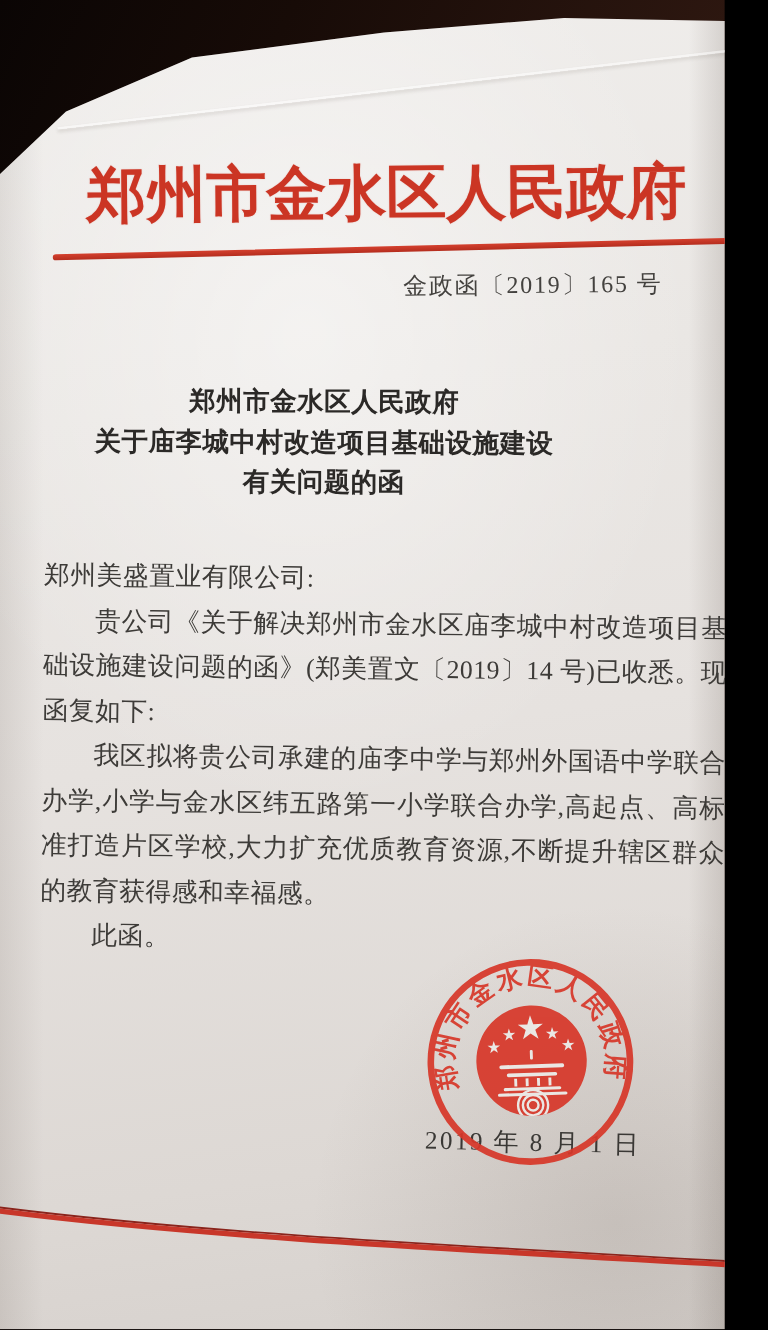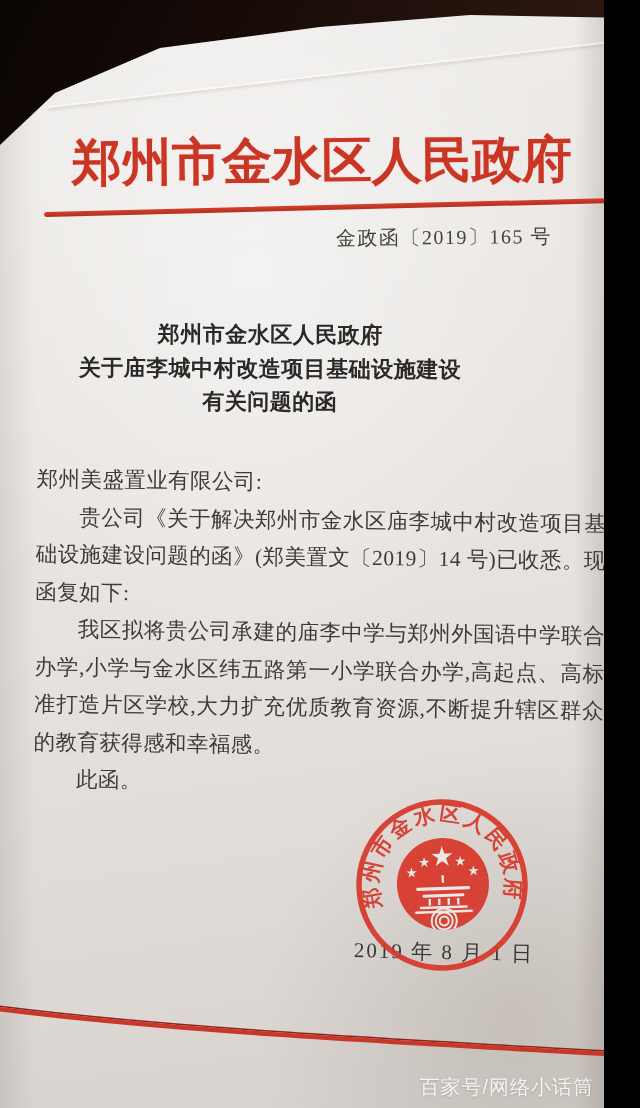--- a/index.html
+++ b/index.html
@@ -154,14 +154,13 @@
         </g>
       </g>
     </svg>
 
     <svg class="bottom-curve" viewBox="0 0 640 1108">
       <path d="M -2 1006 C 180 1029, 400 1039, 642 1053" fill="none" stroke="#8a241c" stroke-width="1.5"></path>
       <path d="M -2 1009 C 180 1032, 400 1042, 642 1056" fill="none" stroke="#c8372a" stroke-width="4.5"></path>
     </svg>
   </div>
 
-  <div class="watermark">百家号/网络小话筒</div>
 </div>
 
 </body></html>

